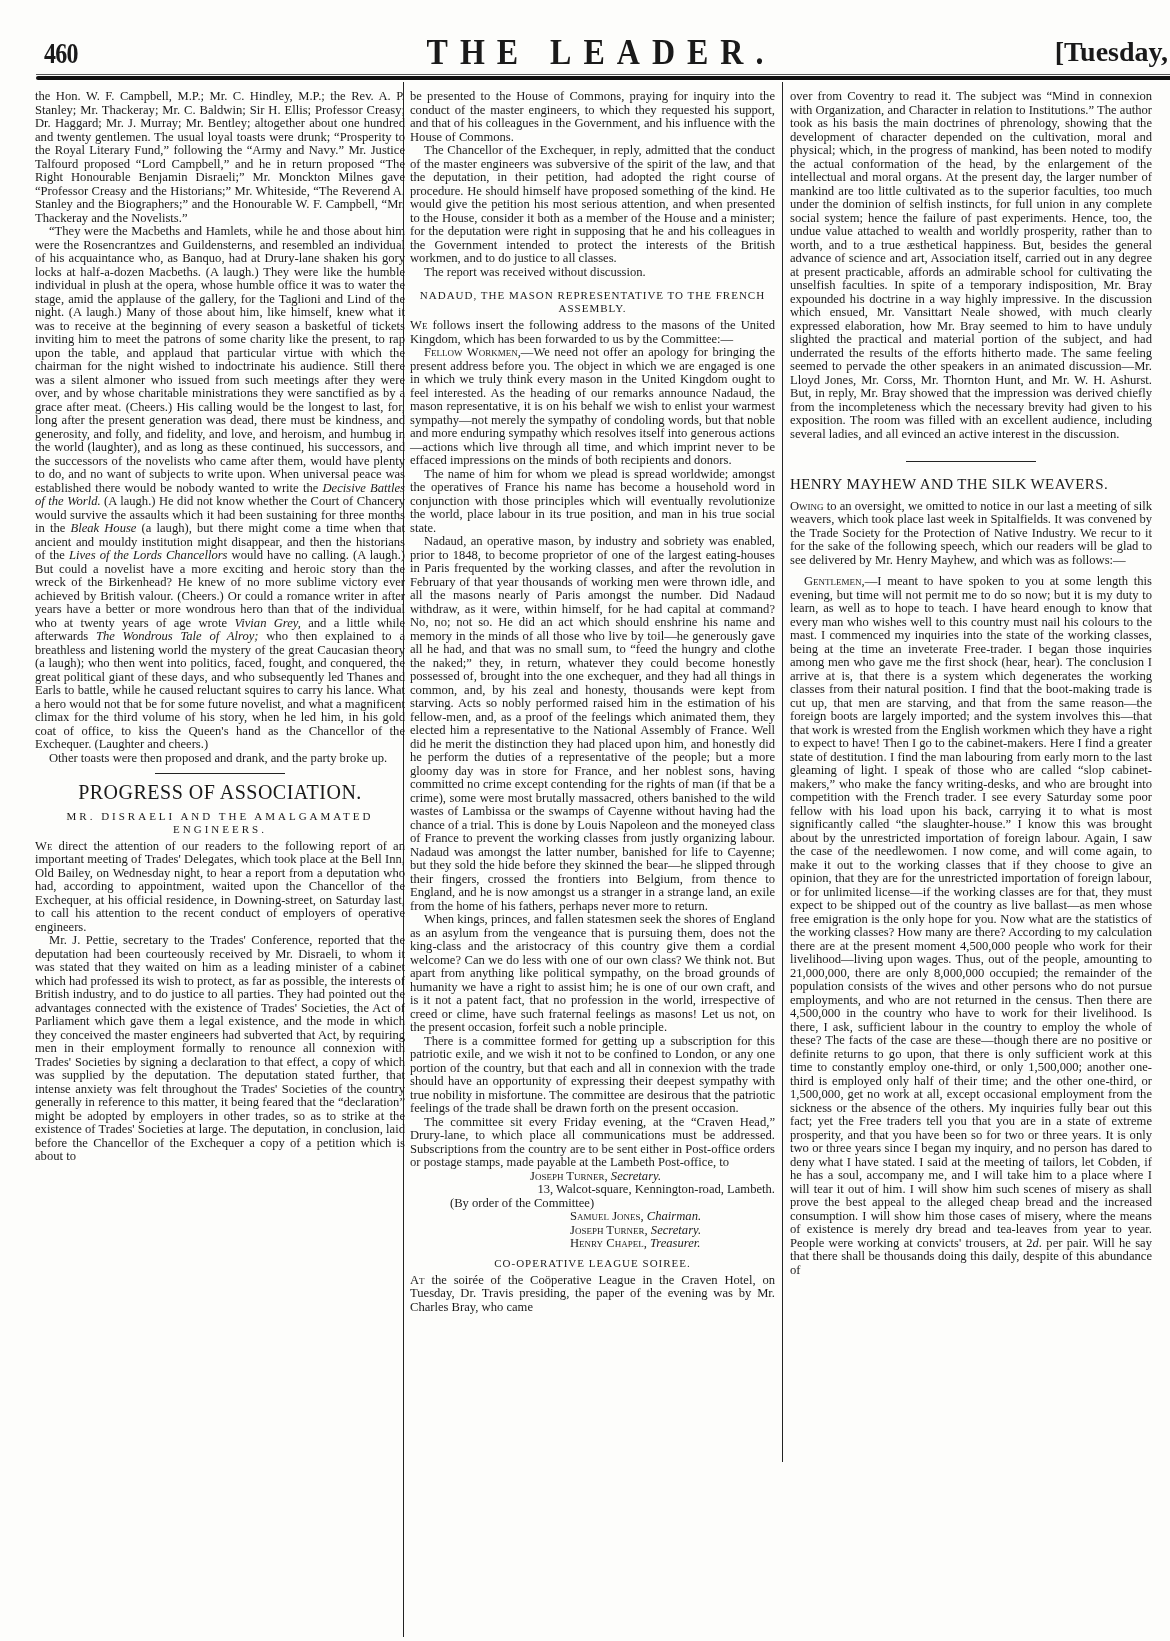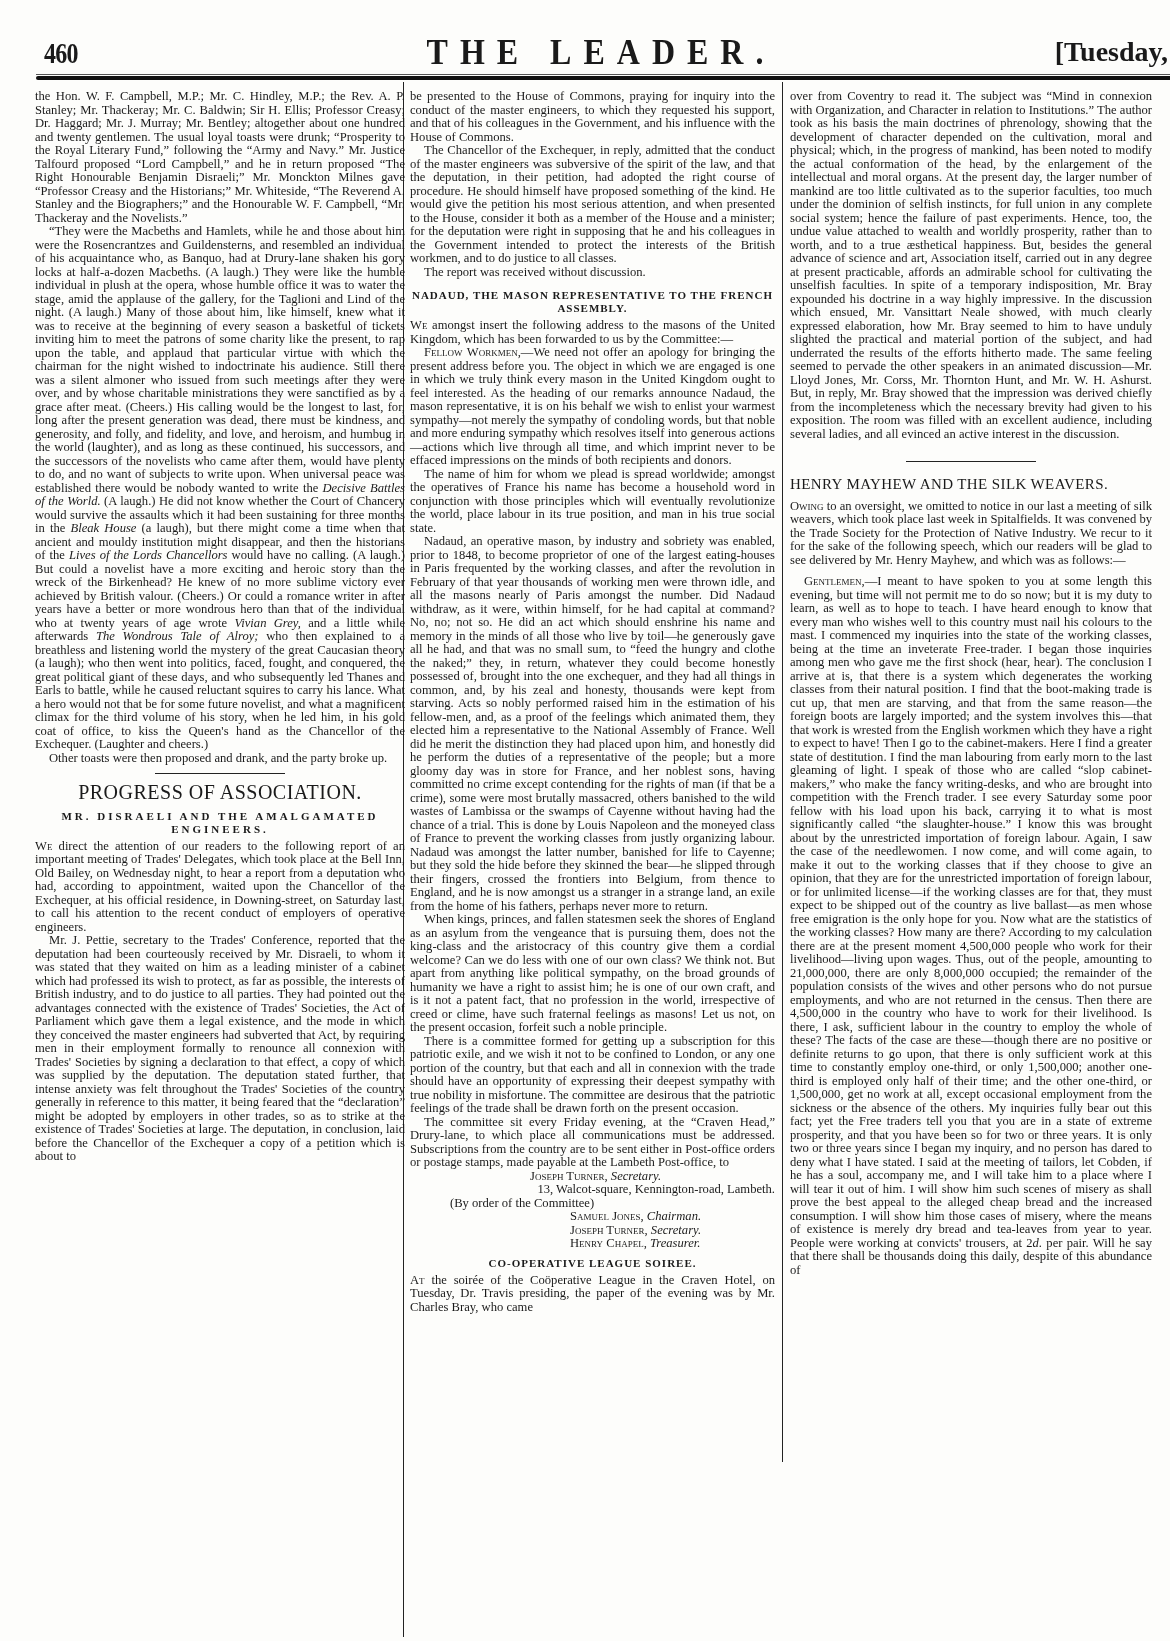--- a/index.html
+++ b/index.html
@@ -16,21 +16,21 @@
   .rule2 { position: absolute; left: 20px; top: 74px; width: 1140px; height: 1px; background: #555; }
 
   .col { position: absolute; top: 90px; font-size: 12.6px; line-height: 13.5px; text-align: justify; }
   .col p { margin: 0; text-indent: 14px; }
   .col p.noindent { text-indent: 0; }
   #col1 { left: 35px; width: 370px; }
   #col2 { left: 410px; width: 365px; }
   #col3 { left: 790px; width: 362px; }
   .vline { position: absolute; top: 82px; width: 1px; background: #222; }
   .h-major { font-size: 20px; letter-spacing: 0.5px; margin: 12px 0 4px; text-align: center; }
-  .h-minor { font-size: 11px; font-weight: bold; letter-spacing: 3px; text-align: center; margin: 10px 0 4px; line-height: 13px; }
+  .h-minor { font-size: 11px; font-weight: normal; letter-spacing: 3px; text-align: center; margin: 10px 0 4px; line-height: 13px; }
   .h-right { font-size: 15px; letter-spacing: 0.4px; margin: 10px 0 8px; }
   .sep { width: 130px; height: 1px; background: #222; margin: 8px auto; }
   .sc { font-variant: small-caps; }
   .sig { text-indent: 0 !important; }
   .r1 { padding-left: 80px; }
   .r3 { text-align: right; }
   .r4 { padding-left: 40px; }
   em { font-style: italic; }
 </style>
 </head>
@@ -56,21 +56,21 @@
   <div class="h-minor">MR. DISRAELI AND THE AMALGAMATED ENGINEERS.</div>
   <p class="noindent"><span class="sc">We</span><span> direct the attention of our readers to the following report of an important meeting of Trades' Delegates, which took place at the Bell Inn, Old Bailey, on Wednesday night, to hear a report from a deputation who had, according to appointment, waited upon the Chancellor of the Exchequer, at his official residence, in Downing-street, on Saturday last, to call his attention to the recent conduct of employers of operative engineers.</span></p>
   <p>Mr. J. Pettie, secretary to the Trades' Conference, reported that the deputation had been courteously received by Mr. Disraeli, to whom it was stated that they waited on him as a leading minister of a cabinet which had professed its wish to protect, as far as possible, the interests of British industry, and to do justice to all parties. They had pointed out the advantages connected with the existence of Trades' Societies, the Act of Parliament which gave them a legal existence, and the mode in which they conceived the master engineers had subverted that Act, by requiring men in their employment formally to renounce all connexion with Trades' Societies by signing a declaration to that effect, a copy of which was supplied by the deputation. The deputation stated further, that intense anxiety was felt throughout the Trades' Societies of the country generally in reference to this matter, it being feared that the “declaration” might be adopted by employers in other trades, so as to strike at the existence of Trades' Societies at large. The deputation, in conclusion, laid before the Chancellor of the Exchequer a copy of a petition which is about to</p>
 </div>
 
 <div class="col" id="col2">
   <p class="noindent">be presented to the House of Commons, praying for inquiry into the conduct of the master engineers, to which they requested his support, and that of his colleagues in the Government, and his influence with the House of Commons.</p>
   <p>The Chancellor of the Exchequer, in reply, admitted that the conduct of the master engineers was subversive of the spirit of the law, and that the deputation, in their petition, had adopted the right course of procedure. He should himself have proposed something of the kind. He would give the petition his most serious attention, and when presented to the House, consider it both as a member of the House and a minister; for the deputation were right in supposing that he and his colleagues in the Government intended to protect the interests of the British workmen, and to do justice to all classes.</p>
   <p>The report was received without discussion.</p>
   <div class="h-minor" style="margin-top:10px;letter-spacing:1px;">NADAUD, THE MASON REPRESENTATIVE TO THE FRENCH ASSEMBLY.</div>
-  <p class="noindent"><span class="sc">We</span><span> amongst insert the following address to the masons of the United Kingdom, which has been forwarded to us by the Committee:—</span></p>
+  <p class="noindent"><span class="sc">We</span><span> follows insert the following address to the masons of the United Kingdom, which has been forwarded to us by the Committee:—</span></p>
   <p><span class="sc">Fellow Workmen,</span><span>—We need not offer an apology for bringing the present address before you. The object in which we are engaged is one in which we truly think every mason in the United Kingdom ought to feel interested. As the heading of our remarks announce Nadaud, the mason representative, it is on his behalf we wish to enlist your warmest sympathy—not merely the sympathy of condoling words, but that noble and more enduring sympathy which resolves itself into generous actions—actions which live through all time, and which imprint never to be effaced impressions on the minds of both recipients and donors.</span></p>
   <p>The name of him for whom we plead is spread worldwide; amongst the operatives of France his name has become a household word in conjunction with those principles which will eventually revolutionize the world, place labour in its true position, and man in his true social state.</p>
   <p>Nadaud, an operative mason, by industry and sobriety was enabled, prior to 1848, to become proprietor of one of the largest eating-houses in Paris frequented by the working classes, and after the revolution in February of that year thousands of working men were thrown idle, and all the masons nearly of Paris amongst the number. Did Nadaud withdraw, as it were, within himself, for he had capital at command? No, no; not so. He did an act which should enshrine his name and memory in the minds of all those who live by toil—he generously gave all he had, and that was no small sum, to “feed the hungry and clothe the naked;” they, in return, whatever they could become honestly possessed of, brought into the one exchequer, and they had all things in common, and, by his zeal and honesty, thousands were kept from starving. Acts so nobly performed raised him in the estimation of his fellow-men, and, as a proof of the feelings which animated them, they elected him a representative to the National Assembly of France. Well did he merit the distinction they had placed upon him, and honestly did he perform the duties of a representative of the people; but a more gloomy day was in store for France, and her noblest sons, having committed no crime except contending for the rights of man (if that be a crime), some were most brutally massacred, others banished to the wild wastes of Lambissa or the swamps of Cayenne without having had the chance of a trial. This is done by Louis Napoleon and the moneyed class of France to prevent the working classes from justly organizing labour. Nadaud was amongst the latter number, banished for life to Cayenne; but they sold the hide before they skinned the bear—he slipped through their fingers, crossed the frontiers into Belgium, from thence to England, and he is now amongst us a stranger in a strange land, an exile from the home of his fathers, perhaps never more to return.</p>
   <p>When kings, princes, and fallen statesmen seek the shores of England as an asylum from the vengeance that is pursuing them, does not the king-class and the aristocracy of this country give them a cordial welcome? Can we do less with one of our own class? We think not. But apart from anything like political sympathy, on the broad grounds of humanity we have a right to assist him; he is one of our own craft, and is it not a patent fact, that no profession in the world, irrespective of creed or clime, have such fraternal feelings as masons! Let us not, on the present occasion, forfeit such a noble principle.</p>
   <p>There is a committee formed for getting up a subscription for this patriotic exile, and we wish it not to be confined to London, or any one portion of the country, but that each and all in connexion with the trade should have an opportunity of expressing their deepest sympathy with true nobility in misfortune. The committee are desirous that the patriotic feelings of the trade shall be drawn forth on the present occasion.</p>
   <p>The committee sit every Friday evening, at the “Craven Head,” Drury-lane, to which place all communications must be addressed. Subscriptions from the country are to be sent either in Post-office orders or postage stamps, made payable at the Lambeth Post-office, to</p>
   <p class="sig r1" style="padding-left:120px;"><span class="sc">Joseph Turner,</span> <em>Secretary.</em></p>
   <p class="sig r3">13, Walcot-square, Kennington-road, Lambeth.</p>
   <p class="sig r4">(By order of the Committee)</p>
   <p class="sig" style="padding-left:160px;"><span class="sc">Samuel Jones,</span> <em>Chairman.</em></p>

